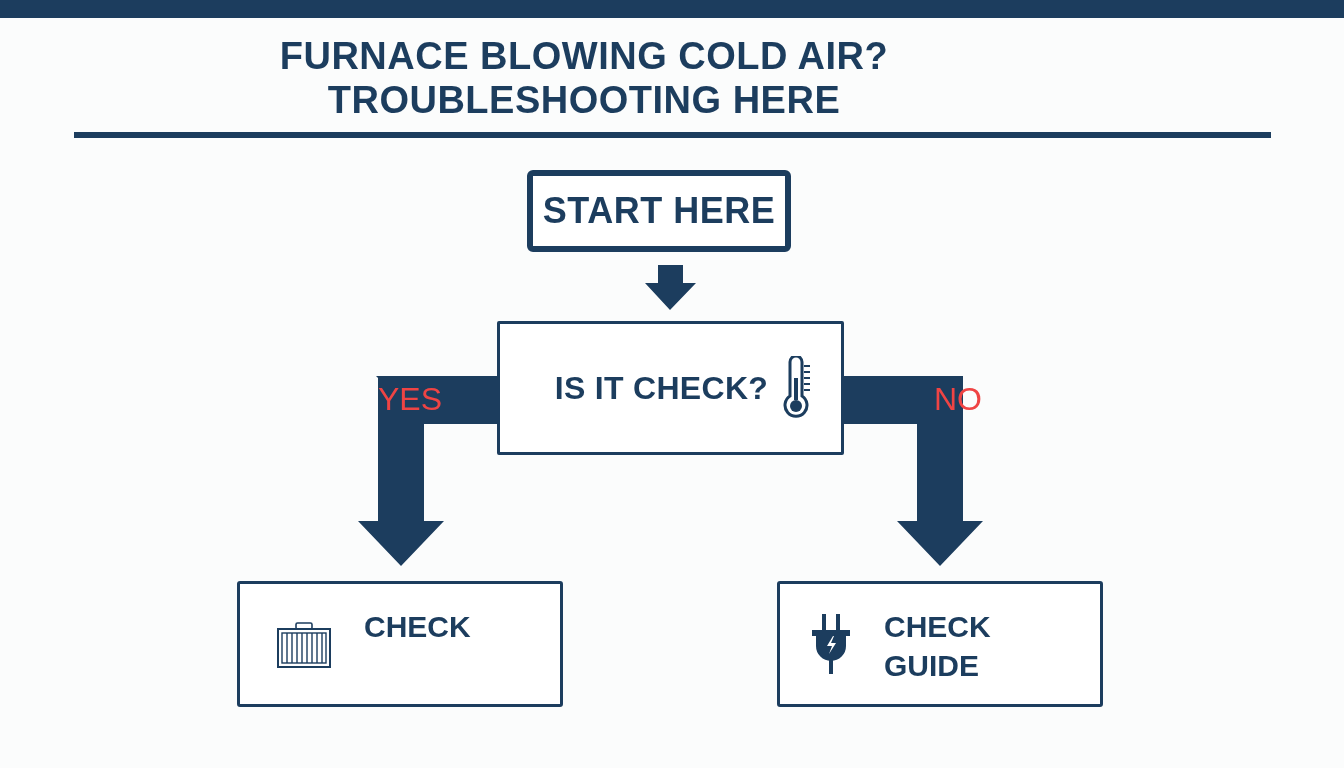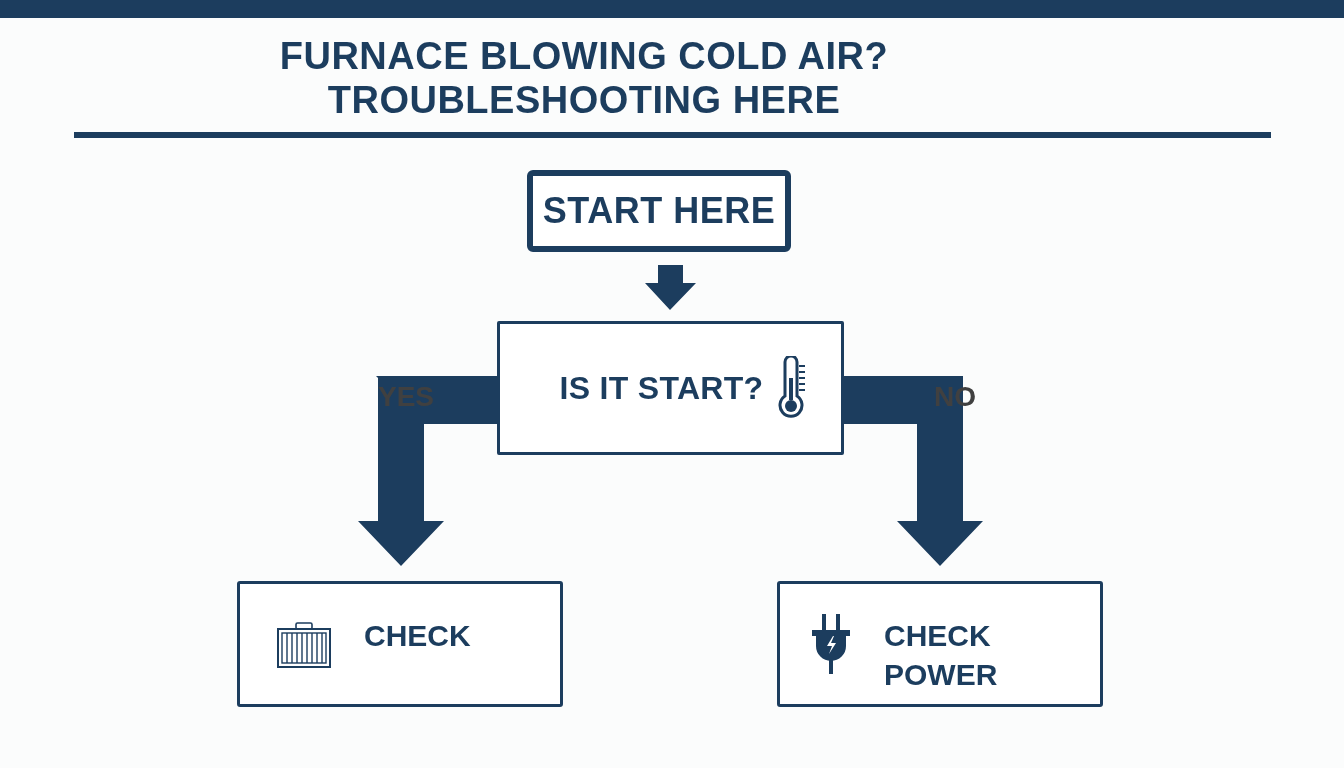--- a/index.html
+++ b/index.html
@@ -47,36 +47,36 @@
       left: 497px; top: 321px; width: 347px; height: 134px;
       border-width: 3px; border-radius: 2px;
     }
     .question-box .q-text {
       font-weight: bold; font-size: 32px; letter-spacing: 0.3px;
       margin-right: 14px; margin-left: 30px;
     }
     .question-box .thermo { width: 34px; height: 64px; margin-top: 0px; }
     .branch-label {
       position: absolute;
-      color: #404040; font-weight: bold; font-size: 28px;
+      color: #ef4444; font-weight: normal; font-size: 32px;
     }
     .yes-label { left: 378px; top: 381px; }
     .no-label { left: 901px; top: 381px; margin-left: 33px; }
     .result-box {
       left: 0; top: 0; width: 326px; height: 126px;
       border-width: 3px; border-radius: 3px;
       justify-content: flex-start;
     }
     .filter-box { left: 237px; top: 581px; }
     .power-box { left: 777px; top: 581px; }
     .result-box .icon { position: absolute; }
     .filter-box .icon { left: 36px; top: 37px; width: 56px; height: 48px; }
     .power-box .icon { left: 30px; top: 28px; width: 42px; height: 64px; }
     .result-box .r-text {
-      position: absolute; left: 124px; top: 32px;
+      position: absolute; left: 124px; top: 23px;
       font-weight: bold; font-size: 30px; line-height: 39px;
     }
     .power-box .r-text { left: 104px; }
     .result-box .r-text span { display: block; }
   </style>
 </head>
 <body>
 
 <div class="top-bar"></div>
 
@@ -93,21 +93,21 @@
   <polygon points="376,376 498,376 498,424 424,424 424,521 444,521 401,566 358,521 378,521 378,378" fill="#1c3d5e"></polygon>
 
   <polygon points="843,376 963,376 963,521 983,521 940,566 897,521 917,521 917,424 843,424" fill="#1c3d5e"></polygon>
 </svg>
 
 <div class="box start-box">
   <span>START HERE</span>
 </div>
 
 <div class="box question-box">
-  <span class="q-text">IS IT START?</span>
+  <span class="q-text">IS IT CHECK?</span>
   <svg class="thermo" viewBox="0 0 34 64">
     <path d="M8 6 a6 6 0 0 1 12 0 v34 a11 11 0 1 1 -12 0 z" fill="none" stroke="#1c3d5e" stroke-width="3"></path>
     <rect x="12" y="22" width="4" height="22" fill="#1c3d5e"></rect>
     <circle cx="14" cy="50" r="6" fill="#1c3d5e"></circle>
     <line x1="22" y1="10" x2="28" y2="10" stroke="#1c3d5e" stroke-width="2"></line>
     <line x1="22" y1="16" x2="28" y2="16" stroke="#1c3d5e" stroke-width="2"></line>
     <line x1="22" y1="22" x2="28" y2="22" stroke="#1c3d5e" stroke-width="2"></line>
     <line x1="22" y1="28" x2="28" y2="28" stroke="#1c3d5e" stroke-width="2"></line>
     <line x1="22" y1="34" x2="28" y2="34" stroke="#1c3d5e" stroke-width="2"></line>
   </svg>
@@ -140,15 +140,15 @@
 <div class="box result-box power-box">
   <svg class="icon" viewBox="0 0 42 64">
     <rect x="12" y="2" width="4" height="16" fill="#1c3d5e"></rect>
     <rect x="26" y="2" width="4" height="16" fill="#1c3d5e"></rect>
     <path d="M2 18 h38 v6 h-4 v10 a15 15 0 0 1 -30 0 v-10 h-4 z" fill="#1c3d5e"></path>
     <rect x="19" y="46" width="4" height="16" fill="#1c3d5e"></rect>
     <path d="M23 24 l-6 10 h5 l-3 8 l7 -11 h-5 l3 -7 z" fill="#ffffff"></path>
   </svg>
   <div class="r-text">
     <span>CHECK</span>
-    <span>POWER</span>
+    <span>GUIDE</span>
   </div>
 </div>
 
 </body></html>

